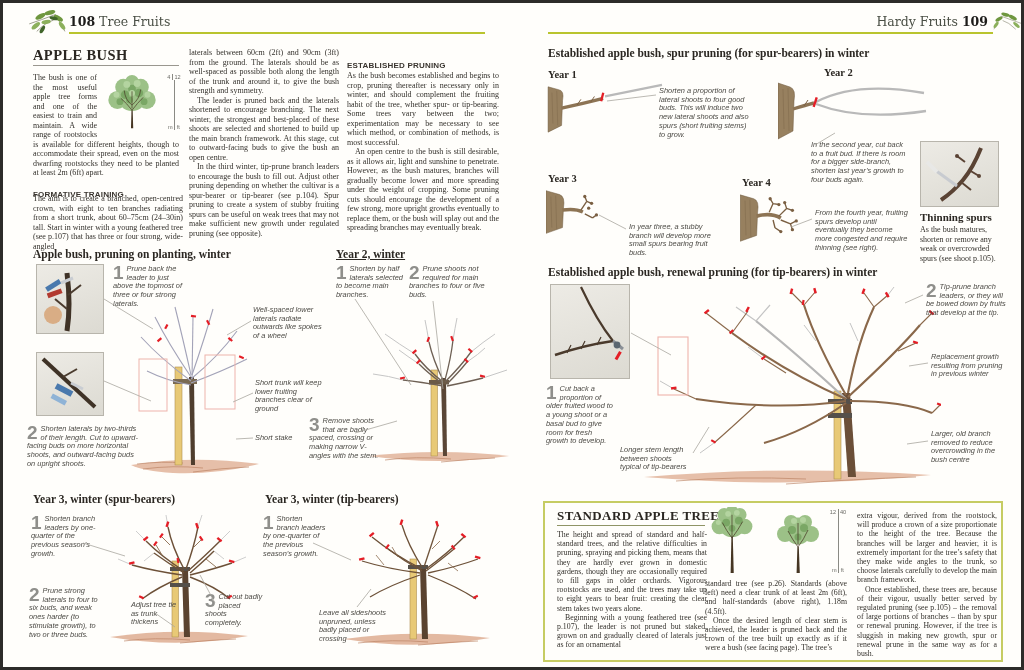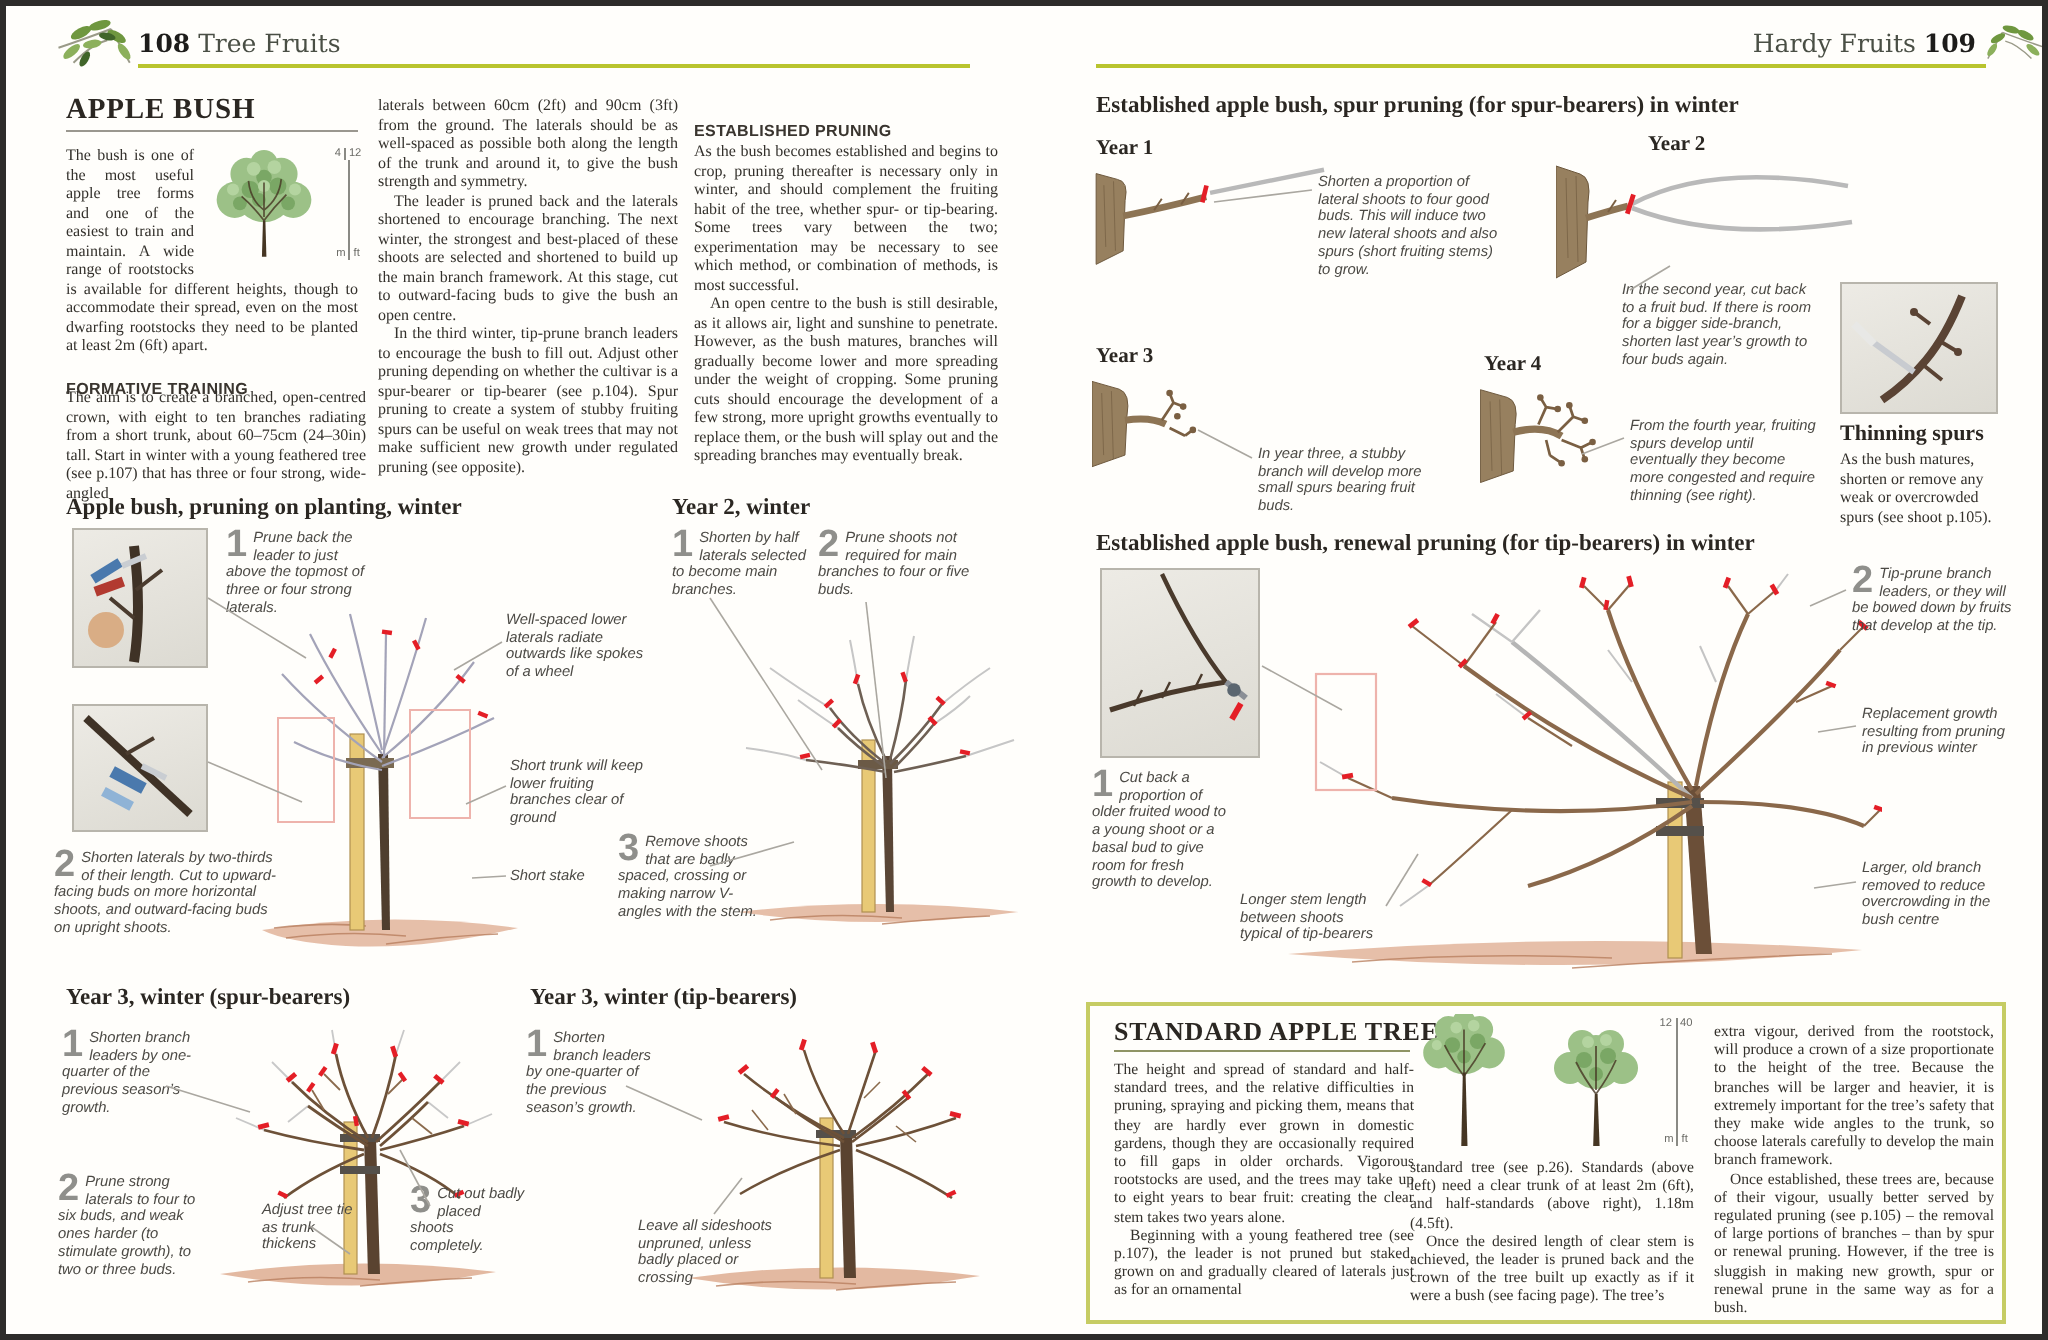--- a/index.html
+++ b/index.html
@@ -228,21 +228,21 @@
       <g fill="none" stroke="#eeb3ac" stroke-width="1">
         <rect x="26" y="100" width="28" height="52"></rect>
           <rect x="92" y="96" width="30" height="54"></rect>
       </g>
     </svg>
   </div>
   <div class="abs ann" style="left:250px;top:303px;width:72px;">Well-spaced lower laterals radiate outwards like spokes of a wheel</div>
   <div class="abs ann" style="left:252px;top:376px;width:72px;">Short trunk will keep lower fruiting branches clear of ground</div>
   <div class="abs ann" style="left:252px;top:431px;width:60px;">Short stake</div>
 
-  <div class="abs diag-title" style="left:333px;top:245px;">Year 2, winter</div>
+  <div class="abs diag-title" style="left:333px;top:245px;text-decoration:underline;">Year 2, winter</div>
   <div class="abs ann step" style="left:333px;top:262px;width:70px;">
     <span class="num">1</span>
     <span>Shorten by half laterals selected to become main branches.</span>
   </div>
   <div class="abs ann step" style="left:406px;top:262px;width:84px;">
     <span class="num">2</span>
     <span>Prune shoots not required for main branches to four or five buds.</span>
   </div>
   <div class="abs" style="left:352px;top:305px;width:168px;height:170px;">
     <svg viewBox="0 0 168 170" width="168" height="170">

